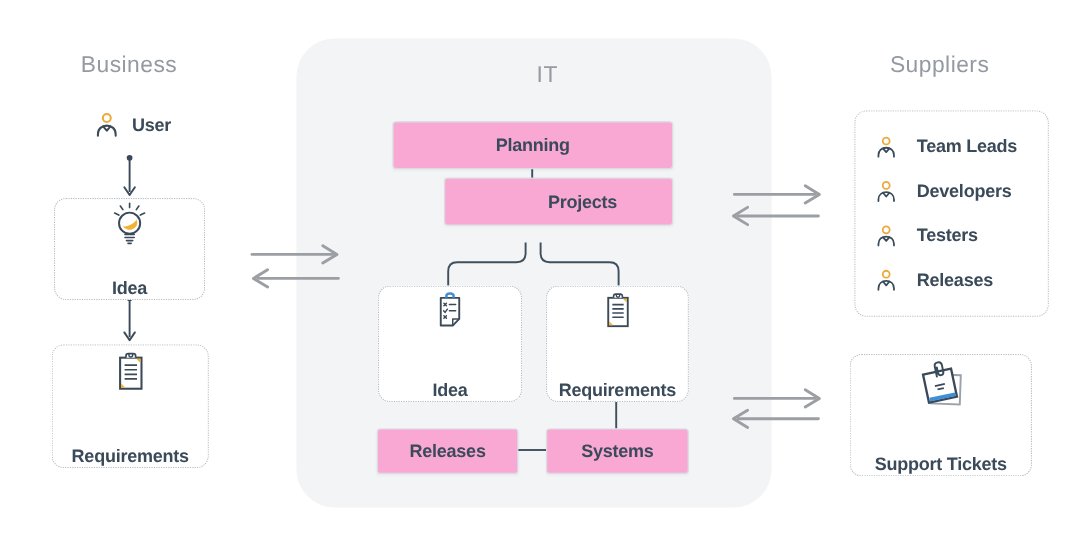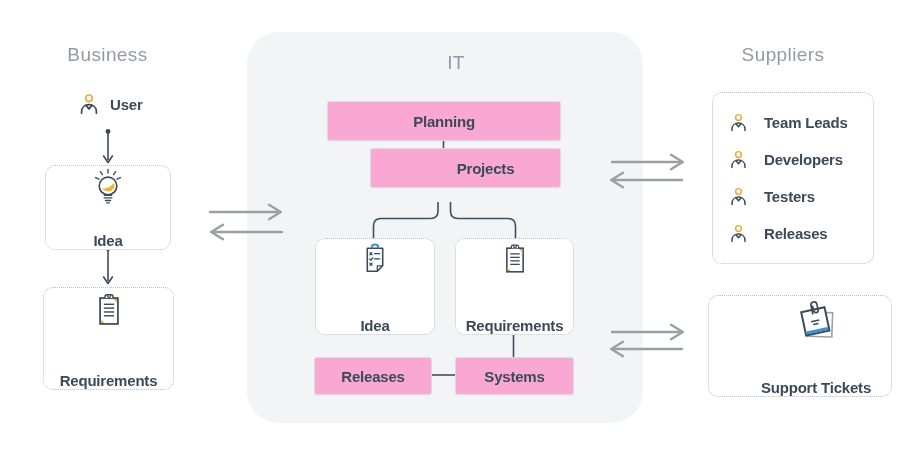--- a/index.html
+++ b/index.html
@@ -25,21 +25,21 @@
   .dashed{
     position:absolute;background:#fff;border:1.5px dotted #b5bcc3;border-radius:10px;
     display:flex;flex-direction:column;align-items:center;justify-content:space-between;
   }
   .lbl{color:#3a4a59;font-size:15px;font-weight:700;letter-spacing:-.2px;white-space:nowrap;}
   .user-item{
     position:absolute;left:77px;top:92px;display:flex;align-items:center;gap:9px;
   }
   .roles-box{gap:16px;align-items:flex-start;padding-left:15px;justify-content:center;}
   .role-row{display:flex;align-items:center;gap:15px;}
-  .tickets-box{gap:20px;padding-left:32px;}
+  .tickets-box{gap:20px;}
   .icon{flex:0 0 auto;display:block;}
 </style>
 </head>
 <body>
 
 <div class="canvas">
 
   <div class="it-panel"></div>
 
   <svg class="overlay" viewBox="0 0 900 449">

